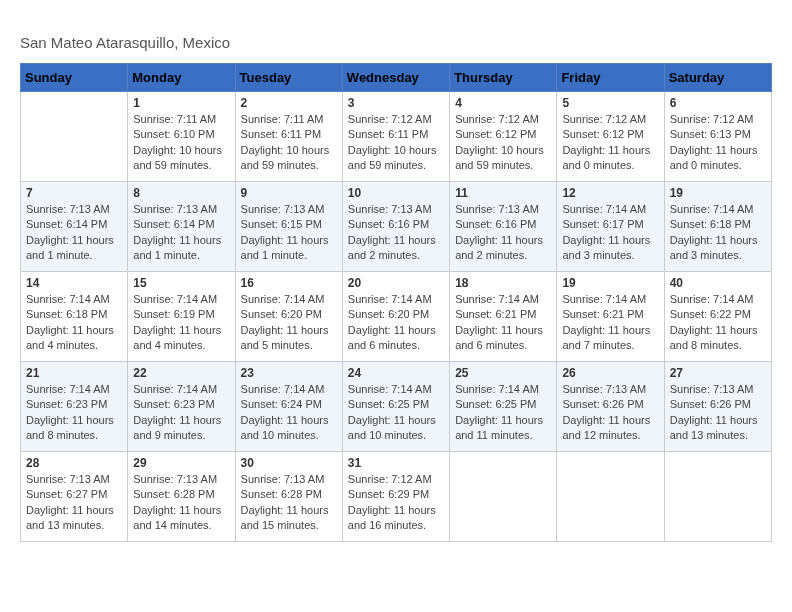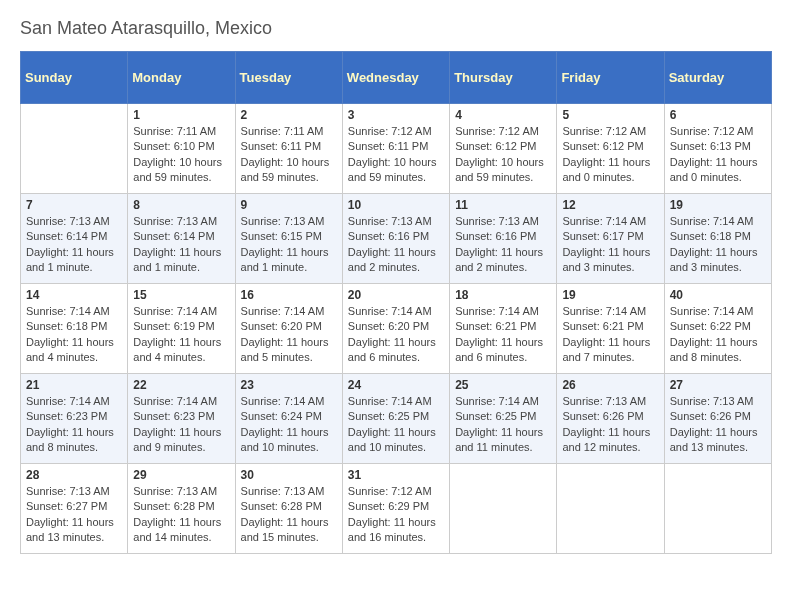--- a/index.html
+++ b/index.html
@@ -42,35 +42,35 @@
     .title-block {
       text-align: right;
     }
     .month-title {
       font-size: 36px;
       font-weight: bold;
       color: #333;
       line-height: 1.1;
     }
     .location {
-      font-size: 18px;
+      font-size: 15px;
       color: #555;
-      margin-top: 2px;
+      margin-top: 18px;
     }
     table {
       width: 100%;
       border-collapse: collapse;
       table-layout: fixed;
     }
     thead tr th {
       background-color: #3a6fc4;
-      color: #fef9c3;
+      color: #000000;
       font-size: 13px;
       font-weight: bold;
-      padding: 18px 4px;
+      padding: 6px 4px;
       text-align: left;
       border: 1px solid #5580c4;
     }
     tbody tr td {
       border: 1px solid #ccc;
       vertical-align: top;
       padding: 4px 5px;
       font-size: 10.5px;
       color: #333;
       min-height: 80px;

